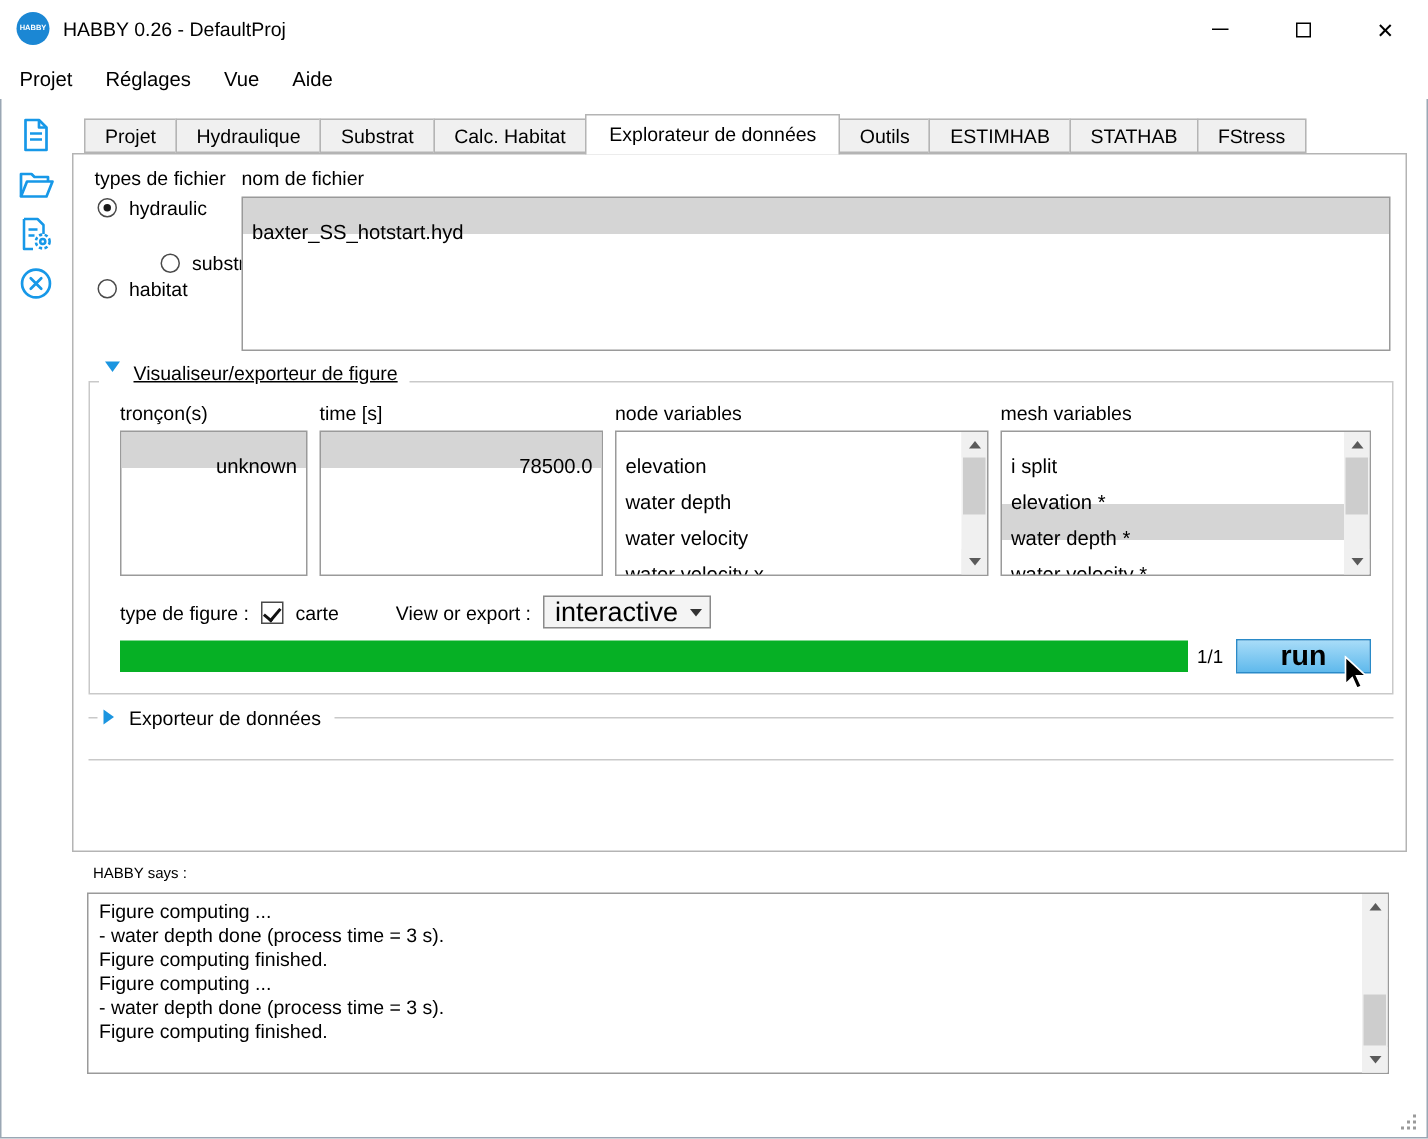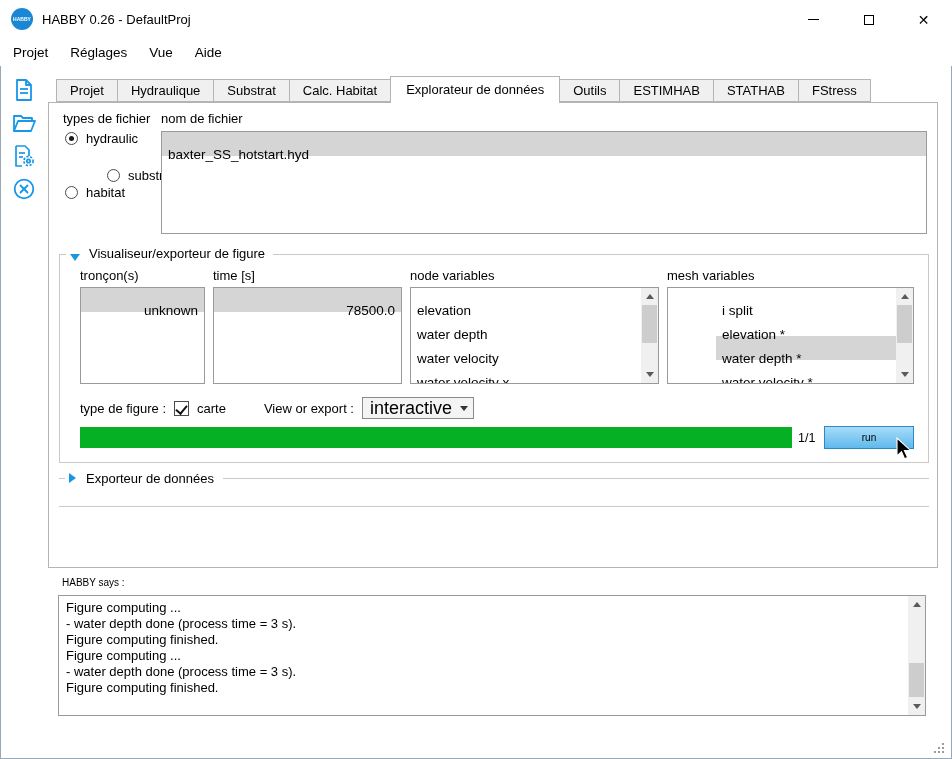--- a/index.html
+++ b/index.html
@@ -43,39 +43,39 @@
   .list-item.right { text-align:right; }
   
   .vscroll { position:absolute; right:0; top:0; bottom:0; width:17px; background:#f0f0f0; }
   .vs-btn { position:absolute; left:0; width:17px; height:17px; display:flex; align-items:center; justify-content:center; background:#f0f0f0; }
   .vs-up { top:0; } .vs-down { bottom:0; }
   .arr-up { width:0; height:0; border-left:4px solid transparent; border-right:4px solid transparent; border-bottom:5px solid #5a5a5a; }
   .arr-dn { width:0; height:0; border-left:4px solid transparent; border-right:4px solid transparent; border-top:5px solid #5a5a5a; }
   .vs-thumb { position:absolute; left:1px; width:15px; background:#cdcdcd; }
   
   .groupbox { position:absolute; left:10px; top:151px; width:870px; height:209px; border:1px solid #c9c9c9; }
-  .gb-header { position:absolute; left:6px; top:-14px; height:20px; background:#fff; padding:0 8px 0 4px; display:flex; align-items:flex-end; gap:9px; }
+  .gb-header { position:absolute; left:6px; top:-14px; height:20px; background:#fff; padding:0 8px 0 4px; display:flex; align-items:flex-start; gap:9px;text-decoration:underline; }
   .tri-down { width:0; height:0; border-left:5px solid transparent; border-right:5px solid transparent; border-top:7px solid #1b95e0; }
   .tri-right { width:0; height:0; border-top:5px solid transparent; border-bottom:5px solid transparent; border-left:7px solid #1b95e0; }
   .expander { position:absolute; left:10px; width:870px; height:20px; }
   .exp-line { position:absolute; left:0; right:0; top:10px; border-top:1px solid #c9c9c9; }
   .exp-hdr { position:absolute; left:6px; top:0; height:20px; background:#fff; padding:0 9px 0 4px; display:flex; align-items:center; gap:10px; }
   
   .ctrl-row { position:absolute; left:20px; top:142px; height:22px; display:flex; align-items:center; gap:8px; }
   .checkbox { width:15px; height:15px; border:1px solid #4a4a4a; background:#fff; position:relative; flex:none; }
   .checkbox.checked::after { content:""; position:absolute; left:3px; top:1px; width:5px; height:9px;
     border:solid #111; border-width:0 2px 2px 0; transform:rotate(40deg); }
   .combobox { width:112px; height:22px; border:1px solid #8a8a8a; background:#f4f4f4; display:flex; align-items:center; padding-left:7px; position:relative; font-size:18px; }
   .combo-arrow { position:absolute; right:0; top:0; width:18px; height:100%; display:flex; align-items:center; justify-content:center; }
   .combo-arrow::after { content:""; border-left:4px solid transparent; border-right:4px solid transparent; border-top:5px solid #333; }
   .progressbar { position:absolute; left:20px; top:172px; width:712px; height:21px; background:#06b025; }
   .progress-counter { position:absolute; left:738px; top:176px; font-size:12.5px; }
   .run-btn { position:absolute; left:764px; top:171px; width:90px; height:23px;
     background:linear-gradient(#a8dcf8,#5fb9ec); border:1px solid #2a8ac8;
-    display:flex; align-items:center; justify-content:center; font-size:10px; }
+    display:flex; align-items:center; justify-content:center; font-size:19px;font-weight:bold; }
   
   .log-label { position:absolute; left:62px; top:577px; font-size:10px; }
   .logbox { position:absolute; left:58px; top:595px; width:868px; height:121px; border:1px solid #9a9a9a; background:#fff; }
   .log-lines { position:absolute; left:7px; top:4px; right:20px; font-size:13px; line-height:16px; }
   
   .cursor { position:absolute; left:893px; top:437px; z-index:9; }
   .grip { position:absolute; right:6px; bottom:4px; }
 </style>
 </head>
 <body>
@@ -203,21 +203,21 @@
               <span class="arr-up"></span>
             </div>
           <div class="vs-thumb" style="top:17px; height:38px;"></div>
           <div class="vs-btn vs-down">
               <span class="arr-dn"></span>
             </div>
         </div>
       </div>
 
       <div class="listbox" style="left:607px; top:32px; width:247px; height:97px;">
-        <div style="position:absolute; left:0; top:0; right:17px;margin-left:48px;">
+        <div style="position:absolute; left:0; top:0; right:17px;">
           <div class="list-item">i split</div>
           <div class="list-item">elevation *</div>
           <div class="list-item selected">water depth *</div>
           <div class="list-item">water velocity *</div>
         </div>
         <div class="vscroll">
           <div class="vs-btn vs-up">
               <span class="arr-up"></span>
             </div>
           <div class="vs-thumb" style="top:17px; height:38px;"></div>

